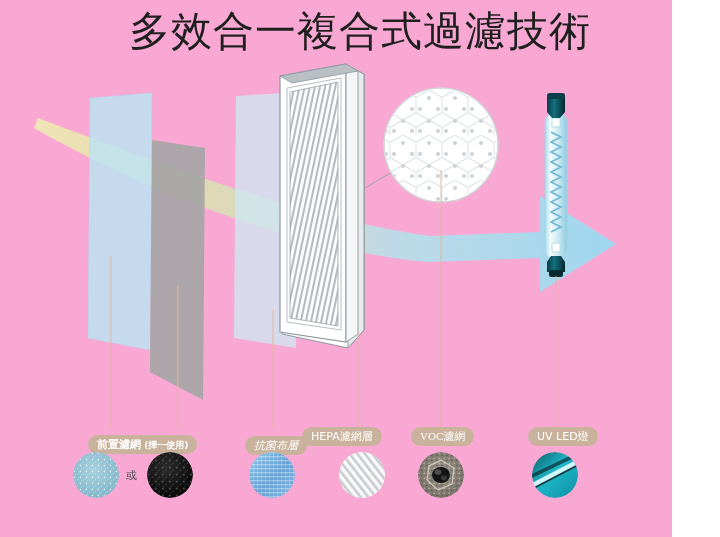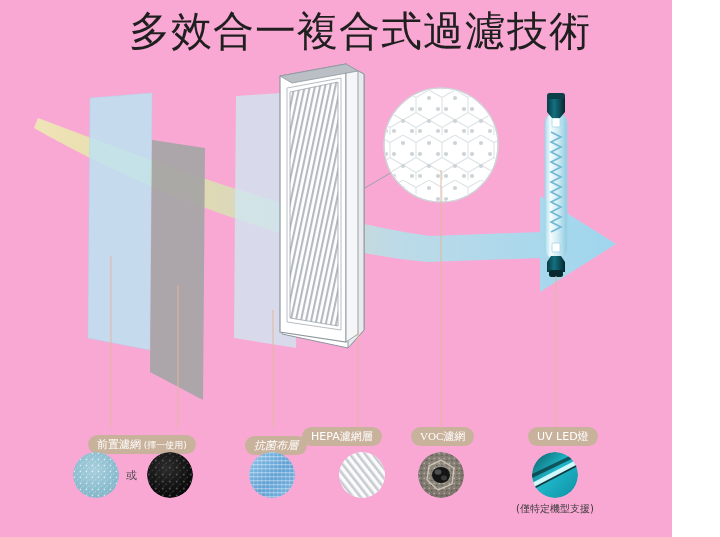--- a/index.html
+++ b/index.html
@@ -230,21 +230,21 @@
     <g stroke="#e2b79c" stroke-width="1">
       <line x1="111" y1="256" x2="111" y2="428"></line>
       <line x1="178" y1="285" x2="178" y2="428"></line>
       <line x1="273" y1="310" x2="273" y2="428"></line>
       <line x1="358" y1="330" x2="358" y2="428"></line>
       <line x1="441" y1="170" x2="441" y2="428"></line>
       <line x1="556" y1="276" x2="556" y2="428"></line>
     </g>
   </svg>
 
-  <div class="pill" style="left:88px; top:435px;">
+  <div class="pill" style="left:88px; top:435px;font-weight:bold;">
     <span>前置濾網</span><span class="sub"> (擇一使用)</span>
   </div>
 
   <div class="pill" style="left:245px; top:436px;font-style:italic;">
     <span>抗菌布層</span>
   </div>
 
   <div class="pill" style="left:302px; top:427px;">
     <span>HEPA濾網層</span>
   </div>
@@ -358,15 +358,14 @@
       </defs>
       <circle cx="23" cy="23" r="23" fill="url(#uvBg)"></circle>
       <path d="M0 31 L46 7 L46 13 L0 37 Z" fill="#d9fbff" fill-opacity="0.95"></path>
       <path d="M0 36 L46 12 L46 14 L0 38 Z" fill="#0a2a2e" fill-opacity="0.9"></path>
       <path d="M0 22 L46 0 L46 4 L0 26 Z" fill="#0a2f35" fill-opacity="0.7"></path>
     </svg>
   </div>
 
 
 
-  <div class="note" style="left:495px; top:502px; width:120px;">(僅特定機型支援)</div>
 
 </div>
 
 </body></html>

